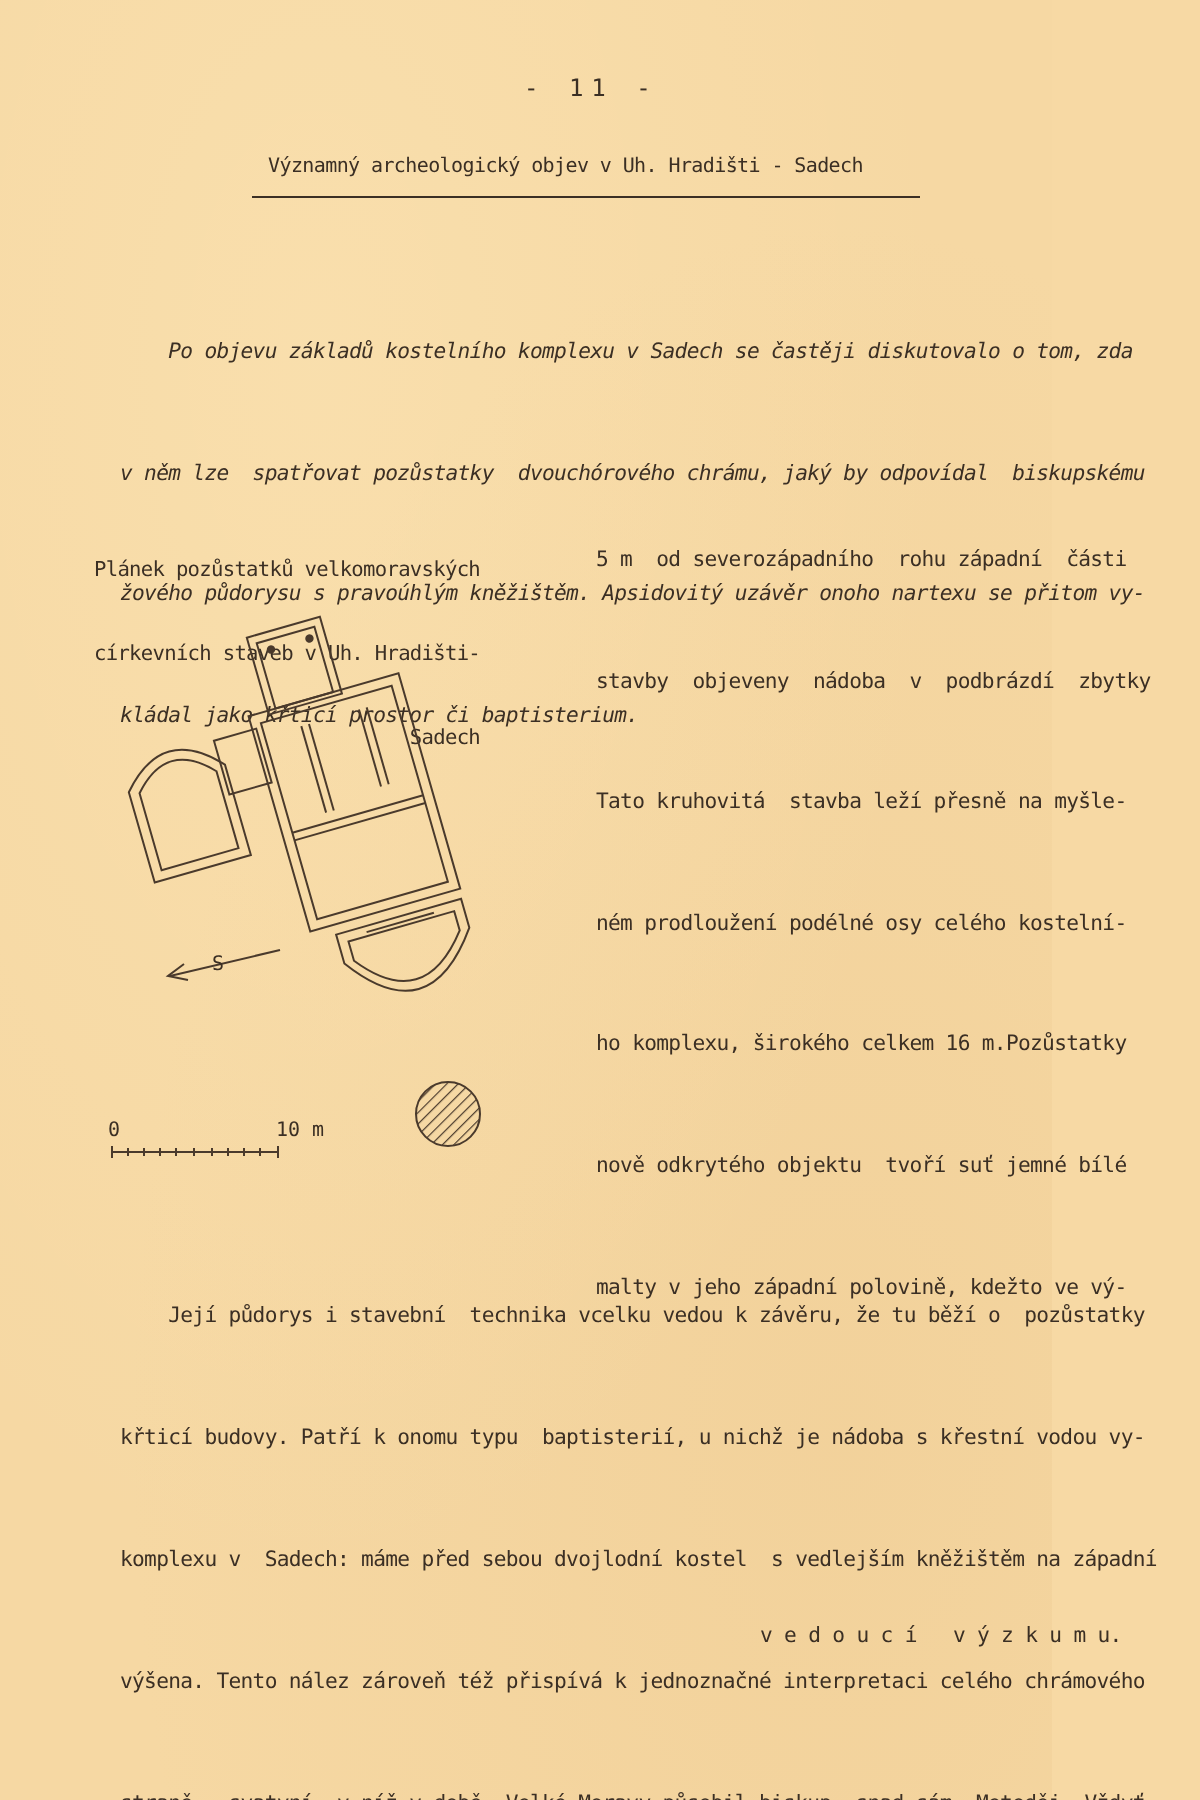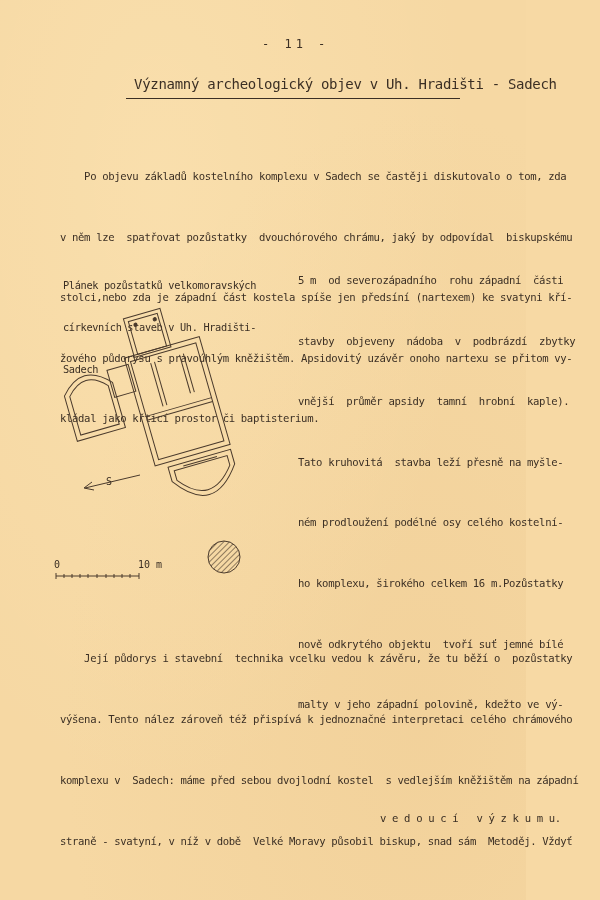--- a/index.html
+++ b/index.html
@@ -12,46 +12,45 @@
   }
   .page {
     position: absolute; left: 0; top: 0; width: 526px; height: 900px;
     background:
       radial-gradient(ellipse at 30% 20%, rgba(255,235,190,0.35), rgba(0,0,0,0) 60%),
       radial-gradient(ellipse at 80% 80%, rgba(230,190,130,0.25), rgba(0,0,0,0) 60%),
       #f6d8a3;
   }
   .t { position: absolute; font-size: 10.6px; line-height: 20px; white-space: pre; letter-spacing: -0.35px; }
   .pageno { left: 262px; top: 34px; font-size: 12px; letter-spacing: 4px; }
-  .title { left: 134px; top: 74px; font-size: 14px; letter-spacing: -0.3px; }
+  .title { left: 134px; top: 74px; font-size: 10px; letter-spacing: -0.3px; }
   .title-rule { position: absolute; left: 126px; top: 98px; width: 334px; height: 0; border-top: 1.5px solid #3b2f24; }
   .intro { left: 60px; top: 126px; }
-  .intro .line { display: block; height: 20.5px; }
-  .caption { left: 63px; top: 250px; font-size: 10.3px; line-height: 14px; text-align: left; }
+  .intro .line { display: block; height: 20.5px; font-style: italic; }
+  .caption { left: 47px; top: 250px; font-size: 10.3px; line-height: 14px; text-align: right; }
   .col { left: 298px; top: 230px; width: 262px; }
   .col .line { display: block; height: 20.6px; text-align: justify; }
   .concl { left: 60px; top: 608px; }
   .concl .line { display: block; height: 21px; }
   .sig { left: 380px; top: 766px; line-height: 21px; }
   .sig .name { letter-spacing: 3.5px; }
   .plan { position: absolute; left: 40px; top: 295px; width: 240px; height: 290px; }
 </style>
 </head>
 <body>
 
 <div class="page">
 
   <div class="t pageno">- 11 -</div>
   <div class="t title">Významný archeologický objev v Uh. Hradišti - Sadech</div>
   <div class="title-rule"></div>
 
   <div class="t intro">
     <span class="line">    Po objevu základů kostelního komplexu v Sadech se častěji diskutovalo o tom, zda</span>
     <span class="line">v něm lze  spatřovat pozůstatky  dvouchórového chrámu, jaký by odpovídal  biskupskému</span>
-    <span class="line">stolci,nebo zda je západní část kostela spíše jen předsíní (nartexem) ke svatyni kří-</span>
     <span class="line">žového půdorysu s pravoúhlým kněžištěm. Apsidovitý uzávěr onoho nartexu se přitom vy-</span>
     <span class="line">kládal jako křticí prostor či baptisterium.</span>
   </div>
 
   <div class="t caption">
     <div>Plánek pozůstatků velkomoravských</div>
     <div>církevních staveb v Uh. Hradišti-</div>
     <div>Sadech</div>
   </div>
 
@@ -108,40 +107,40 @@
       <line x1="90" y1="279" x2="90" y2="283"></line>
       <line x1="99" y1="278" x2="99" y2="284"></line>
     </g>
     <text x="14" y="273" font-family="DejaVu Sans Mono, monospace" font-size="10" fill="#3b2f24">0</text>
     <text x="98" y="273" font-family="DejaVu Sans Mono, monospace" font-size="10" fill="#3b2f24">10 m</text>
   </svg>
 
   <div class="t col">
     <span class="line">5 m  od severozápadního  rohu západní  části</span>
     <span class="line">stavby  objeveny  nádoba  v  podbrázdí  zbytky</span>
-    <span class="line">vnější  průměr apsidy  tamní  hrobní  kaple).</span>
     <span class="line">Tato kruhovitá  stavba leží přesně na myšle-</span>
     <span class="line">ném prodloužení podélné osy celého kostelní-</span>
     <span class="line">ho komplexu, širokého celkem 16 m.Pozůstatky</span>
     <span class="line">nově odkrytého objektu  tvoří suť jemné bílé</span>
     <span class="line">malty v jeho západní polovině, kdežto ve vý-</span>
     
     
     
     
     
     
     
     
   </div>
 
   <div class="t concl">
     <span class="line">    Její půdorys i stavební  technika vcelku vedou k závěru, že tu běží o  pozůstatky</span>
+    <span class="line">křticí budovy. Patří k onomu typu  baptisterií, u nichž je nádoba s křestní vodou vy-</span>
+    <span class="line">komplexu v  Sadech: máme před sebou dvojlodní kostel  s vedlejším kněžištěm na západní</span>
     <span class="line">výšena. Tento nález zároveň též přispívá k jednoznačné interpretaci celého chrámového</span>
-    <span class="line">komplexu v  Sadech: máme před sebou dvojlodní kostel  s vedlejším kněžištěm na západní</span>
     <span class="line">straně - svatyní, v níž v době  Velké Moravy působil biskup, snad sám  Metoděj. Vždyť</span>
     
     
   </div>
 
   <div class="t sig">
     <div>v e d o u c í   v ý z k u m u.</div>
   </div>
 
 </div>

